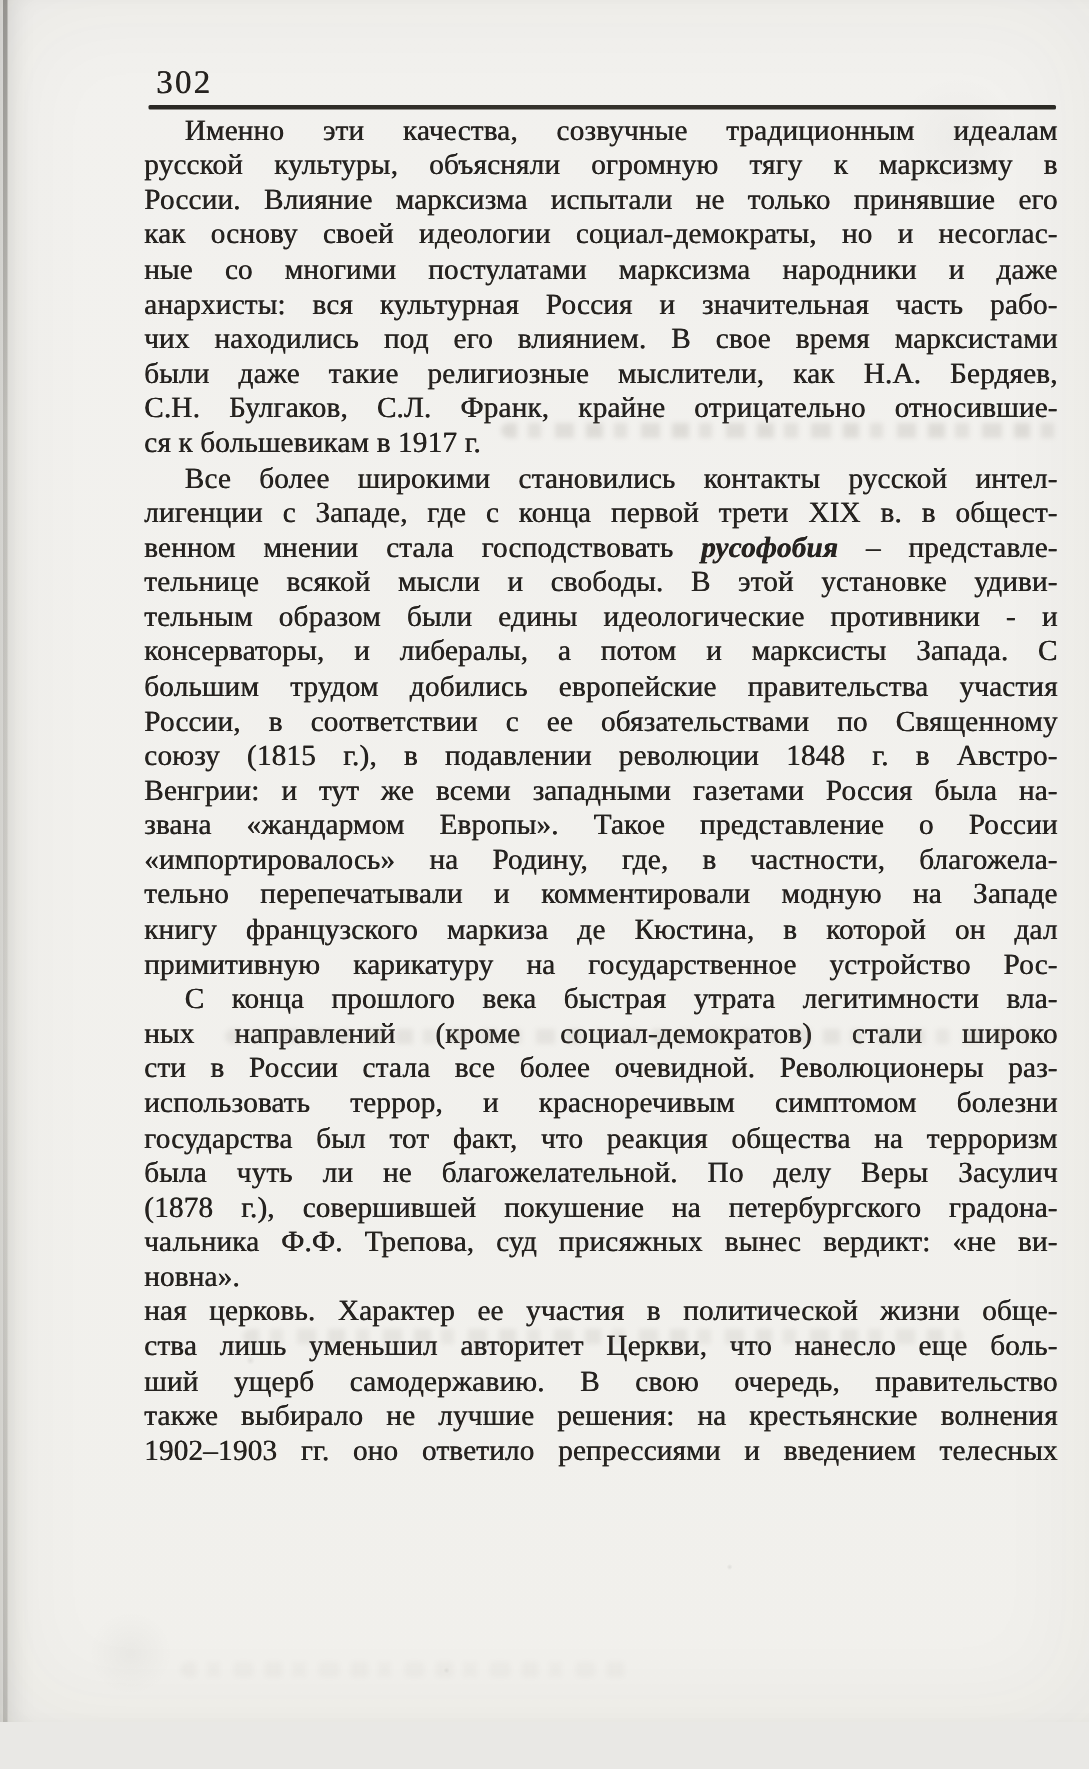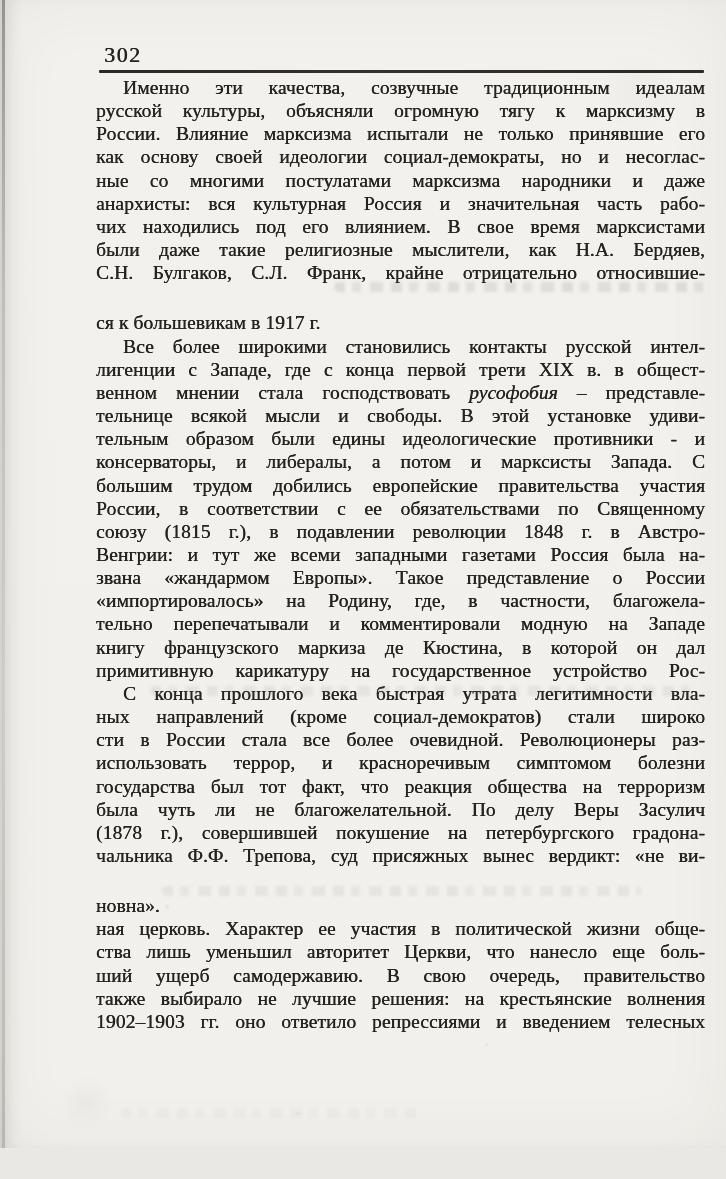--- a/index.html
+++ b/index.html
@@ -43,23 +43,23 @@
     background: linear-gradient(90deg, #2a2824 0%, #35322c 45%, #2c2a25 100%);
     border-radius: 1px;
   }
   .bodytext {
     position: absolute; left: 96px; top: 76px; width: 609px;
     font-size: 19.5px; line-height: 23.15px;
     letter-spacing: 0.1px;
     text-shadow: 0.33px 0 0 currentColor;
   }
   .line { text-align: justify; text-align-last: justify; }
-  .line.end { text-align-last: auto; margin-top: 27px; }
+  .line.end { text-align-last: auto; }
   .line.indent { text-indent: 27px; }
-  em.emph { font-style: italic; font-weight: normal; }
+  em.emph { font-style: italic; font-weight: bold; }
   .ghost {
     position: absolute; height: 10px; border-radius: 5px;
     background: repeating-linear-gradient(90deg,
       rgba(128,122,112,0.35) 0 11px, transparent 11px 18px,
       rgba(128,122,112,0.28) 18px 27px, transparent 27px 36px,
       rgba(128,122,112,0.32) 36px 49px, transparent 49px 57px);
     filter: blur(1.8px);
   }
   .ghost.g1 { left: 334px; top: 282px; width: 376px; opacity: 0.50; }
   .ghost.g2 { left: 150px; top: 686px; width: 545px; opacity: 0.34; }

